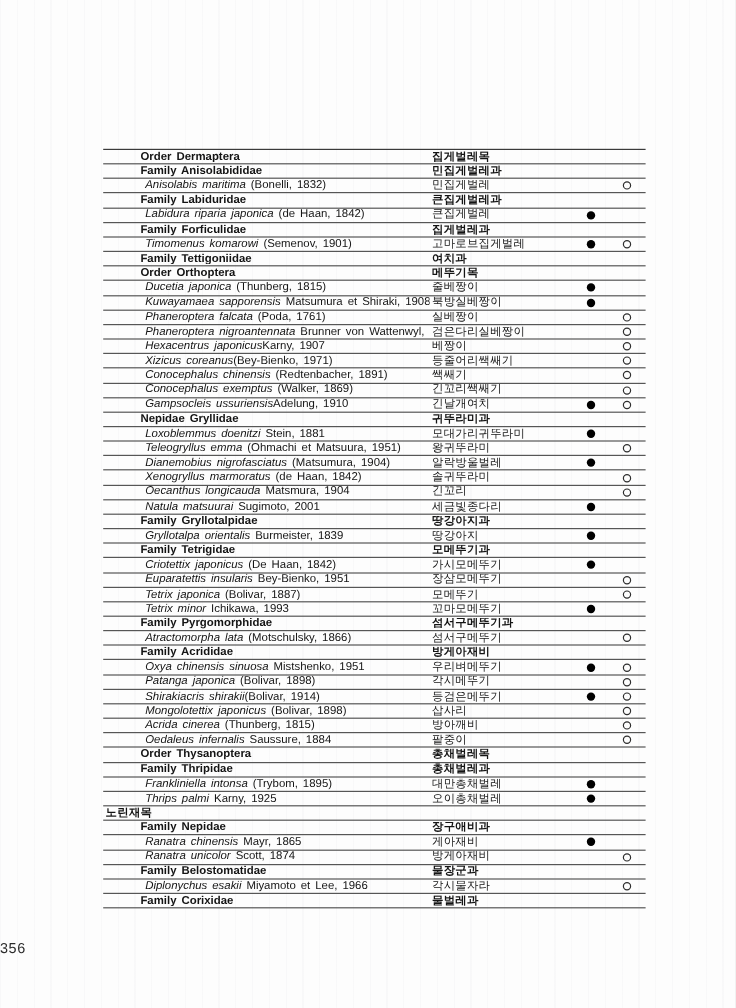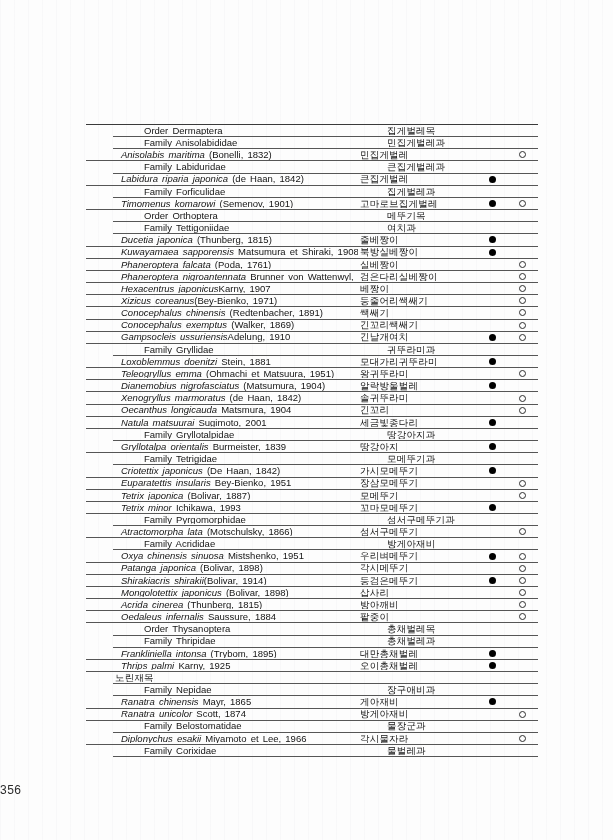--- a/index.html
+++ b/index.html
@@ -22,21 +22,21 @@
   .trow {
     display:flex;
     align-items:center;
     height:12.17px;
     box-sizing:border-box;
     border-bottom:1px solid #565656;
     font-size:9.5px;
     line-height:1;
     white-space:nowrap;
   }
-  .trow.order, .trow.family { font-weight:normal;margin-left:27px; }
+  .trow.order, .trow.family { font-weight:bold; }
   .c-sci {
     flex:0 0 272px;
     box-sizing:border-box;
     padding-left:7px;
     overflow:hidden;
     word-spacing:1.5px;
   }
   .trow.order .c-sci, .trow.family .c-sci { padding-left:3px; }
   .c-kor {
     flex:0 0 120px;
@@ -109,32 +109,32 @@
       <div class="trow species">
       <div class="c-sci"><i>Timomenus komarowi</i><span> (Semenov, 1901)</span></div>
       <div class="c-kor">고마로브집게벌레</div>
       <div class="c-m1">
           <span class="dot filled"></span>
         </div>
       <div class="c-m2">
           <span class="dot open"></span>
         </div>
     </div>
+      <div class="trow family">
+      <div class="c-sci"><i></i><span>Family Tettigoniidae</span></div>
+      <div class="c-kor">여치과</div>
+      <div class="c-m1"></div>
+      <div class="c-m2"></div>
+    </div>
       <div class="trow order">
       <div class="c-sci"><i></i><span>Order Orthoptera</span></div>
       <div class="c-kor">메뚜기목</div>
       <div class="c-m1"></div>
       <div class="c-m2"></div>
     </div>
-      <div class="trow family">
-      <div class="c-sci"><i></i><span>Family Tettigoniidae</span></div>
-      <div class="c-kor">여치과</div>
-      <div class="c-m1"></div>
-      <div class="c-m2"></div>
-    </div>
       <div class="trow species">
       <div class="c-sci"><i>Ducetia japonica</i><span> (Thunberg, 1815)</span></div>
       <div class="c-kor">줄베짱이</div>
       <div class="c-m1">
           <span class="dot filled"></span>
         </div>
       <div class="c-m2"></div>
     </div>
       <div class="trow species">
       <div class="c-sci"><i>Kuwayamaea sapporensis</i><span> Matsumura et Shiraki, 1908</span></div>
@@ -196,21 +196,21 @@
       <div class="c-sci"><i>Gampsocleis ussuriensis</i><span>Adelung, 1910</span></div>
       <div class="c-kor">긴날개여치</div>
       <div class="c-m1">
           <span class="dot filled"></span>
         </div>
       <div class="c-m2">
           <span class="dot open"></span>
         </div>
     </div>
       <div class="trow family">
-      <div class="c-sci"><i></i><span>Family Gryllidae</span></div>
+      <div class="c-sci"><i></i><span>Nepidae Gryllidae</span></div>
       <div class="c-kor">귀뚜라미과</div>
       <div class="c-m1"></div>
       <div class="c-m2"></div>
     </div>
       <div class="trow species">
       <div class="c-sci"><i>Loxoblemmus doenitzi</i><span> Stein, 1881</span></div>
       <div class="c-kor">모대가리귀뚜라미</div>
       <div class="c-m1">
           <span class="dot filled"></span>
         </div>

